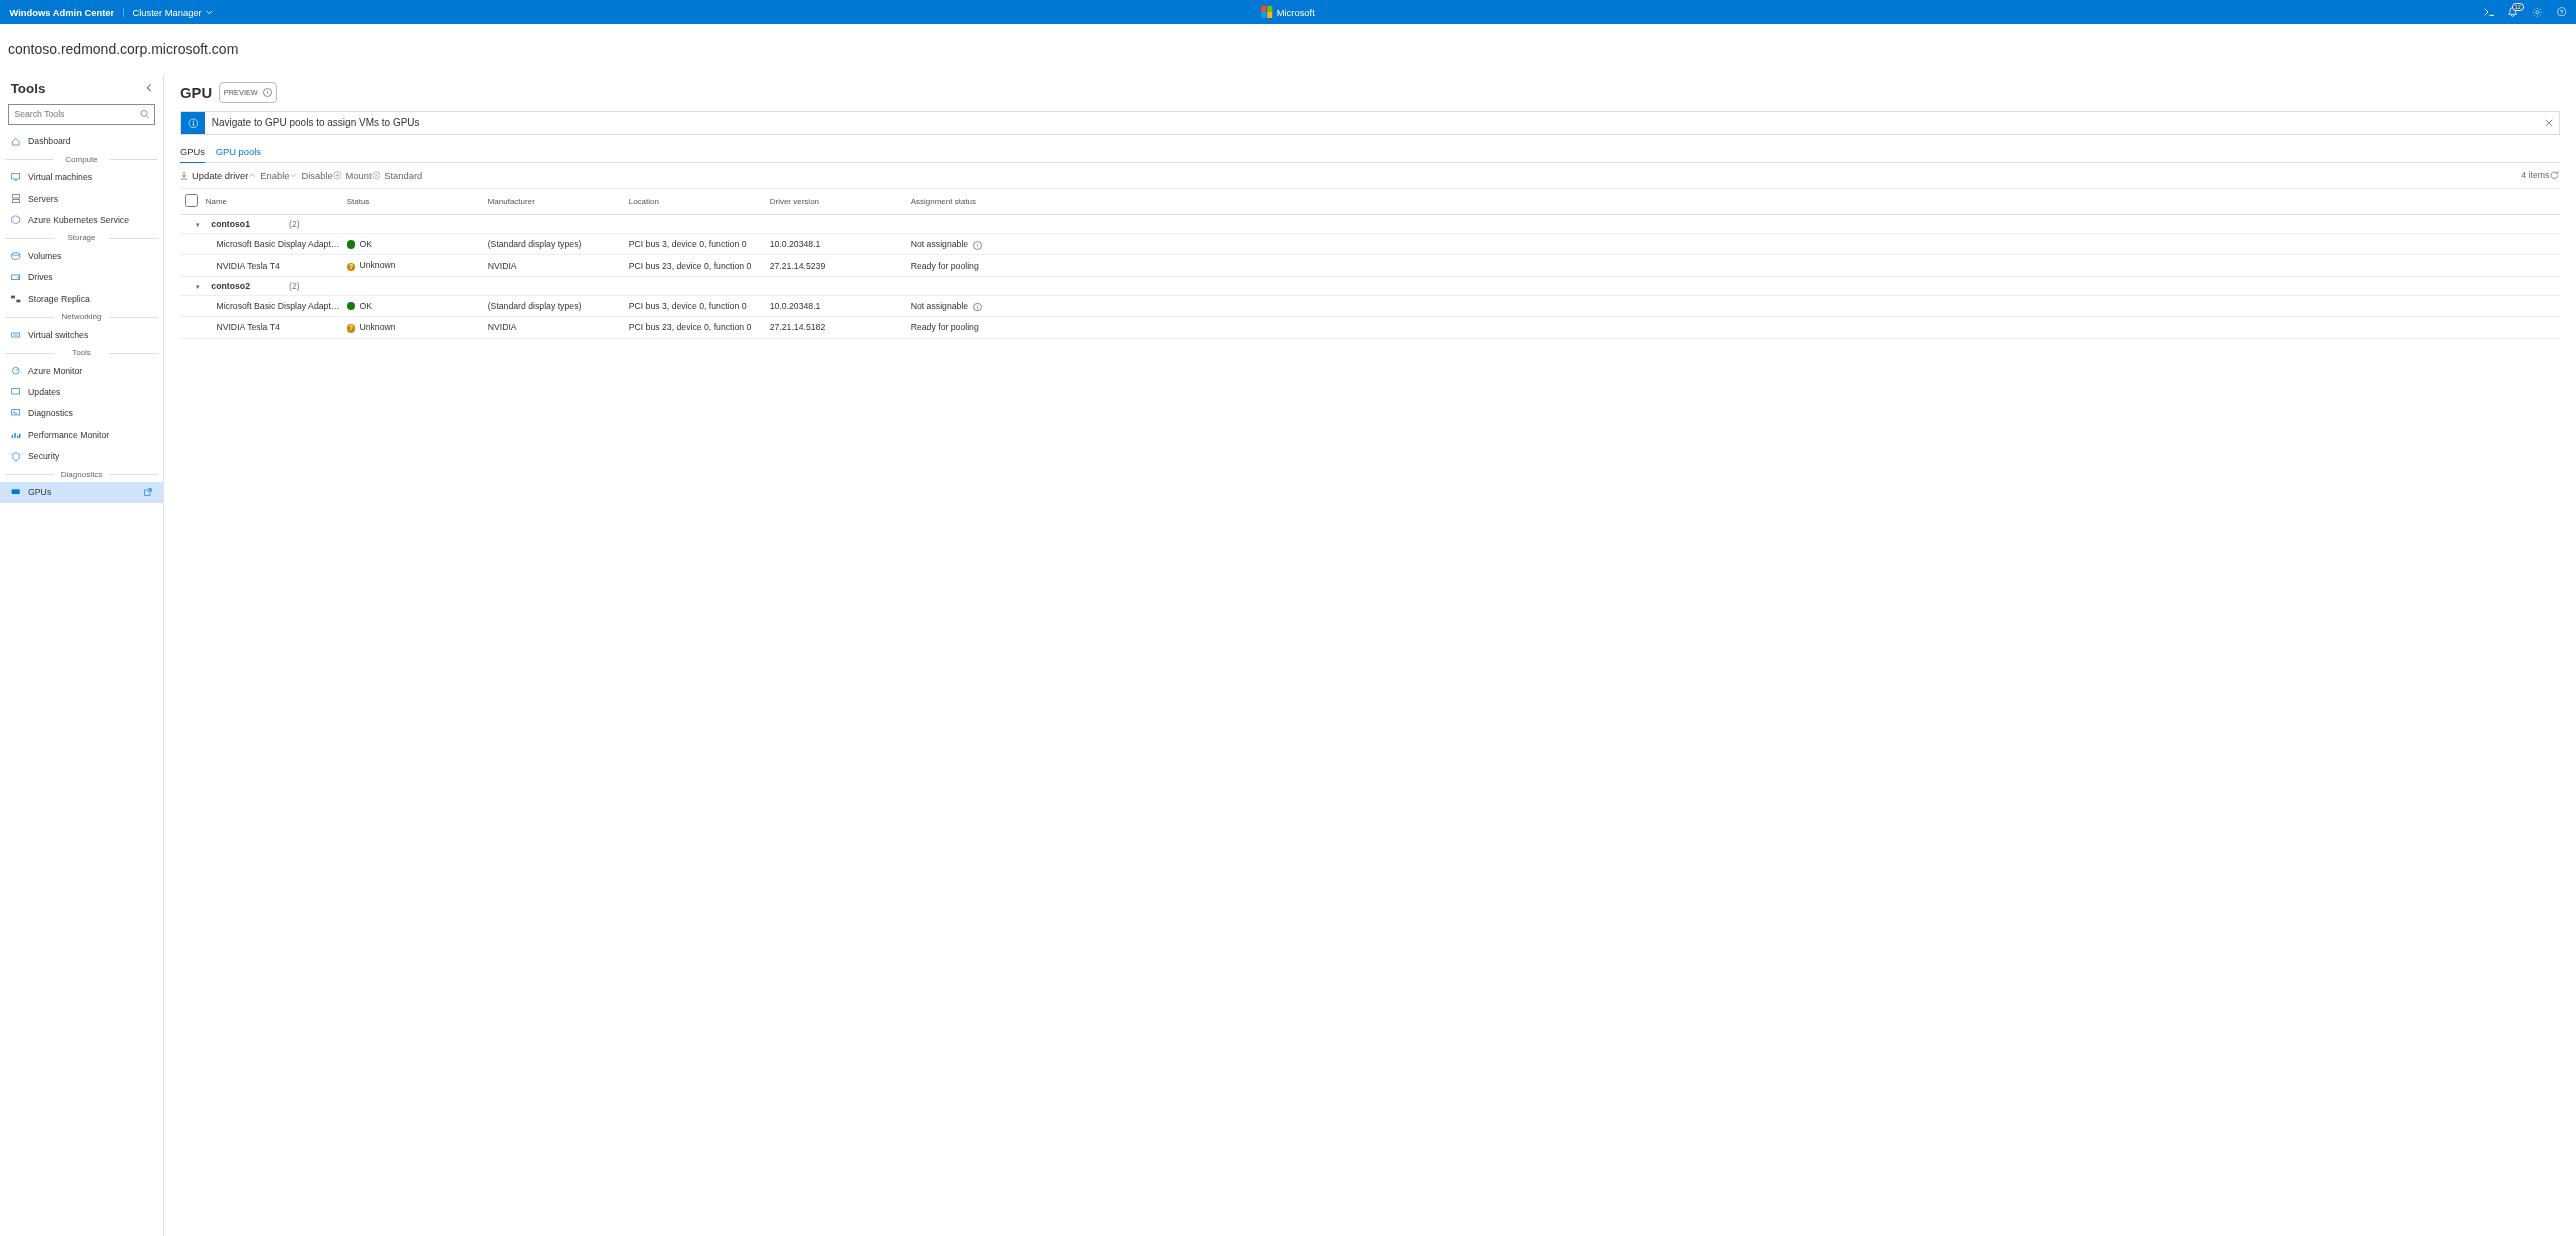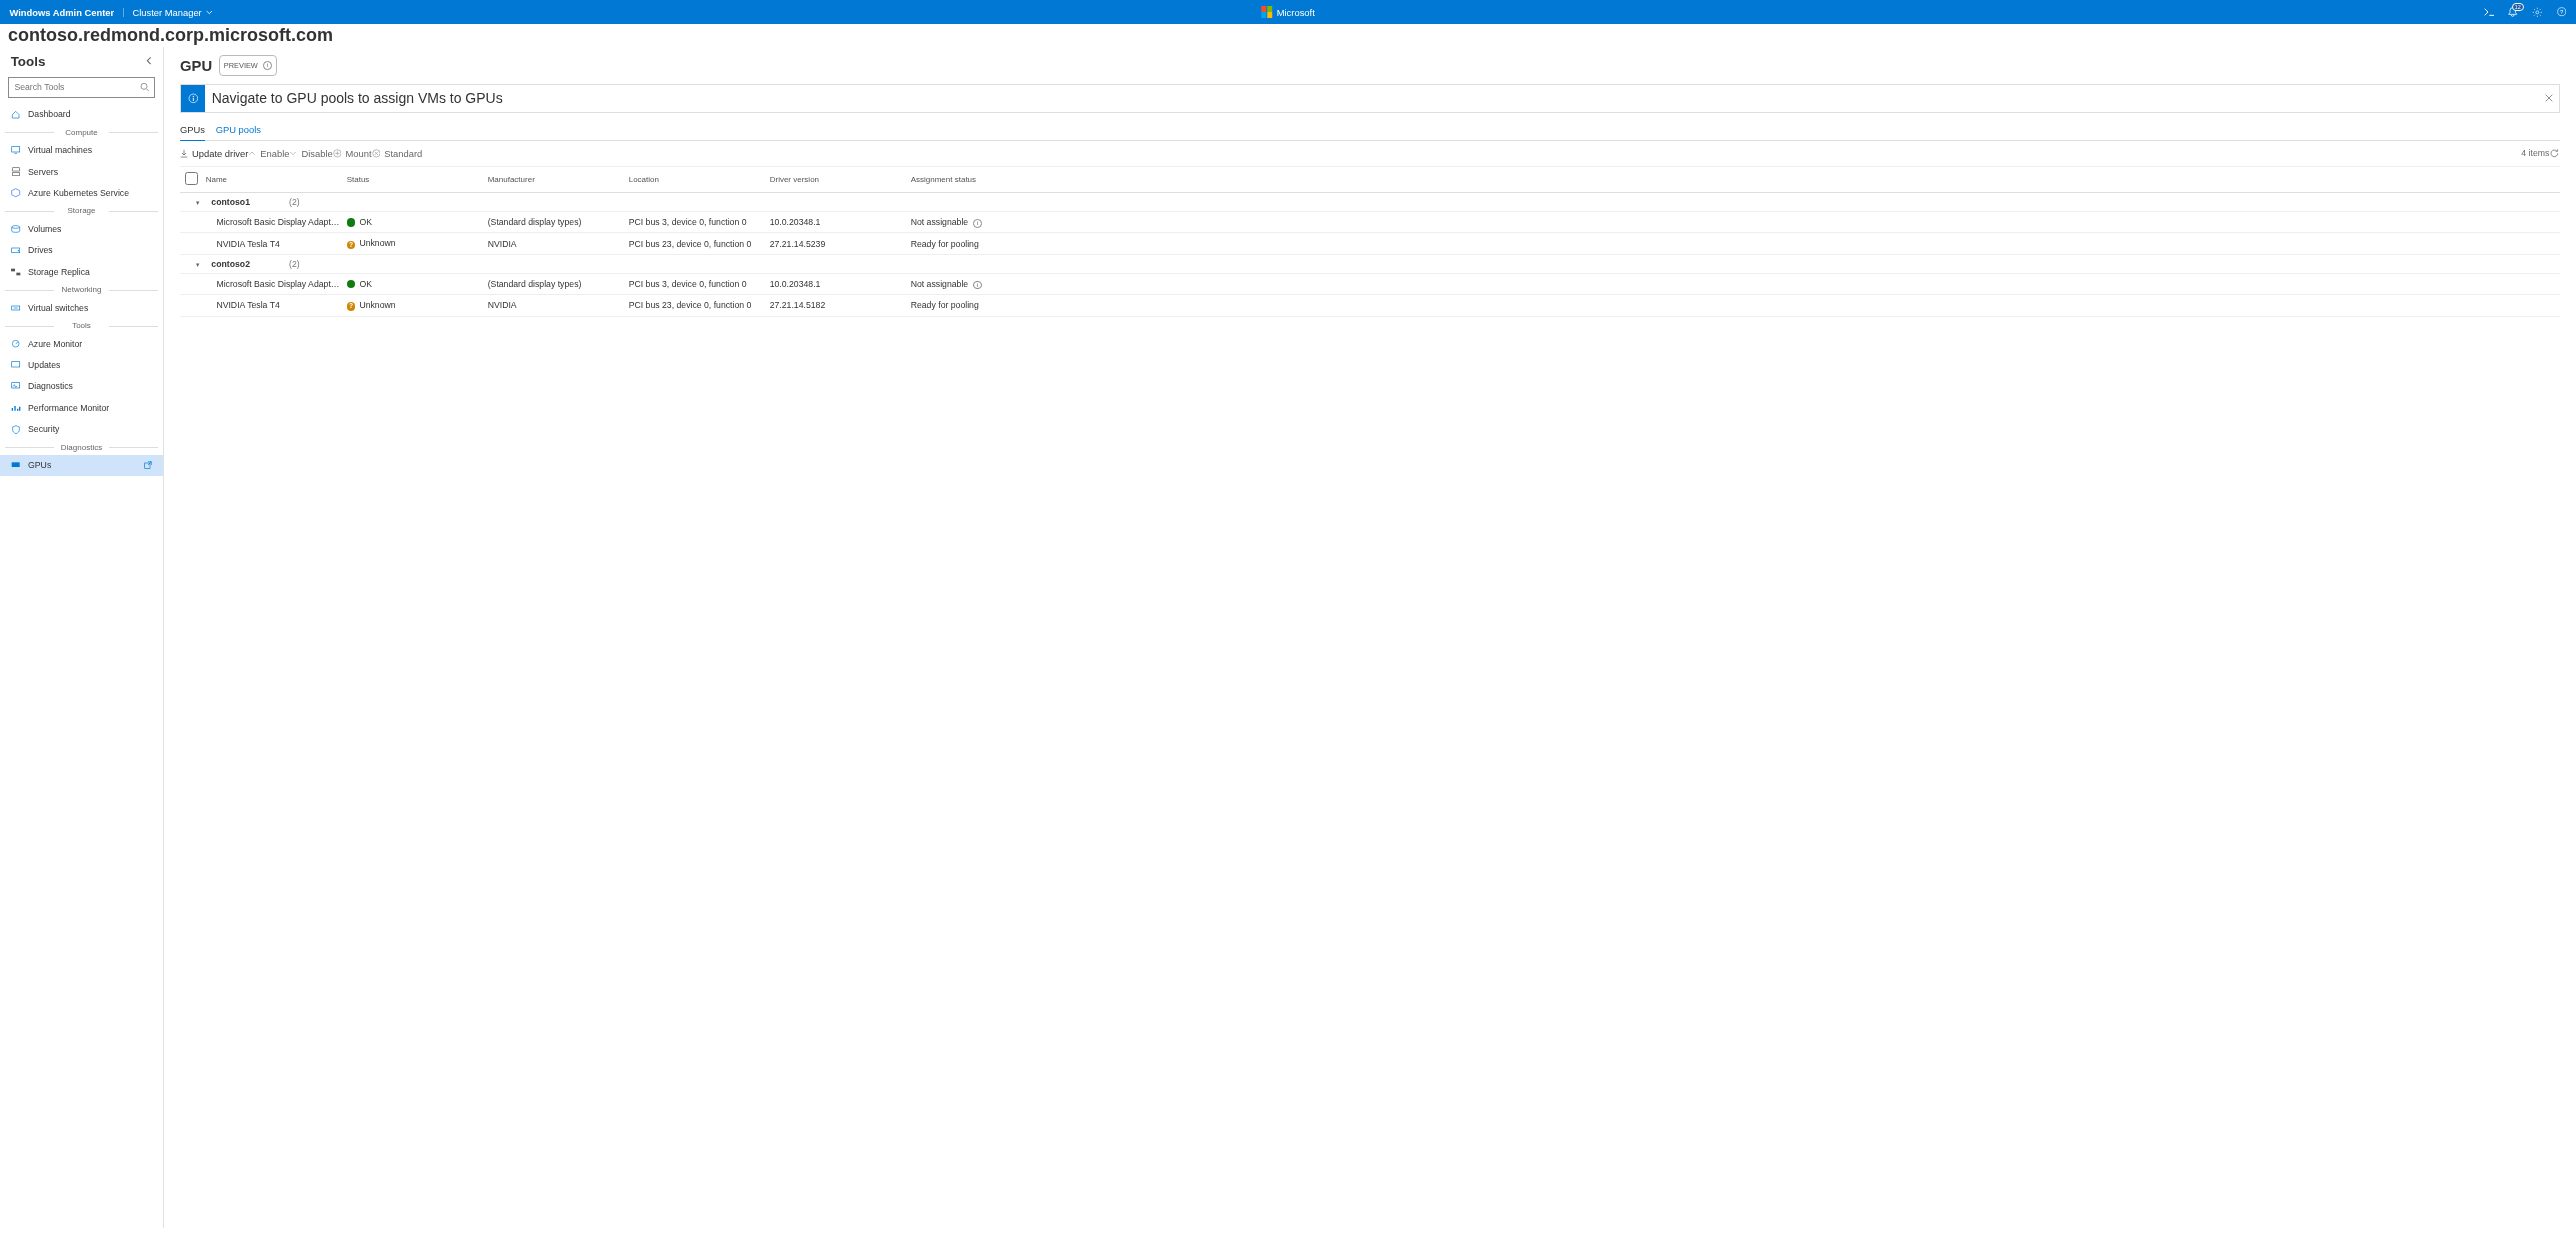--- a/index.html
+++ b/index.html
@@ -18,21 +18,21 @@
 .top-bar .sep { color: rgba(255,255,255,0.5); }
 .top-bar .cluster { font-size: 9.4px; display: flex; align-items: center; gap: 4px; cursor: pointer; }
 .top-bar .center { position: absolute; left: 50%; transform: translateX(-50%); display: flex; align-items: center; gap: 4px; }
 .top-bar .center .quad { display: grid; grid-template-columns: 5.4px 5.4px; grid-template-rows: 5.4px 5.4px; gap: 0.7px; }
 .top-bar .quad span:nth-child(1){background:#f25022;} .top-bar .quad span:nth-child(2){background:#7fba00;}
 .top-bar .quad span:nth-child(3){background:#00a4ef;} .top-bar .quad span:nth-child(4){background:#ffb900;}
 .top-bar .right { margin-left: auto; display: flex; align-items: center; gap: 13.4px; }
 .top-bar .icon { width: 10.7px; height: 10.7px; display: inline-flex; align-items: center; justify-content: center; cursor: pointer; position: relative; }
 .top-bar .badge { position: absolute; top: -4px; right: -5.4px; background: #1b5ea0; border:0.7px solid #fff; color:#fff; font-size: 5.4px; border-radius: 5.4px; padding: 0 2px; line-height: 6.7px; }
 
-.cluster-name { font-size: 18px; font-weight: 700; padding: 1px 8px; }
+.cluster-name { font-size: 14px; font-weight: 400; padding: 17px 8px; }
 
 .body-area { display: flex; height: calc(100vh - 24px - 31px); }
 
 .sidebar { width: 164px; border-right: 0.7px solid #e1e1e1; display: flex; flex-direction: column; }
 .sidebar-header { display: flex; align-items: center; padding: 6.7px 10.7px 5.4px; }
 .sidebar-header h2 { font-size: 13.4px; font-weight: 600; flex: 1; }
 .sidebar-header .collapse { color: #666; cursor: pointer; }
 .search-box { margin: 2.7px 8px 5.4px; position: relative; }
 .search-box input { width: 100%; padding: 4.7px 19px 4.7px 5.4px; border: 0.7px solid #8a8a8a; font-size: 8.7px; }
 .search-box .sicon { position: absolute; right: 5.4px; top: 50%; transform: translateY(-50%); color: #666; }
@@ -43,21 +43,21 @@
 .nav-item.selected { background: #cfe4fa; position: relative; }
 .nav-item .ext-icon { margin-left: auto; color: #0078d4; font-size: 8px; }
 .nav-item .icon-slot { width: 10.7px; height: 10.7px; display: inline-flex; align-items: center; justify-content: center; }
 
 .main { flex: 1; padding: 8px 16px 0 16px; overflow: auto; position: relative; }
 .page-head { display: flex; align-items: center; gap: 6.7px; margin-bottom: 8px; }
 .page-head h1 { font-size: 14.8px; font-weight: 600; }
 .preview-pill { border: 0.7px solid #bbb; font-size: 7.4px; padding: 5px 4px; color: #555; border-radius: 4px; display: inline-flex; align-items: center; gap: 2.7px;}
 .info-banner { display: flex; align-items: stretch; border: 0.7px solid #ddd; margin-bottom: 5.4px; }
 .info-banner .info-icon-box { background: #0078d4; color: #fff; width: 24px; display: flex; align-items: center; justify-content: center; }
-.info-banner .msg { flex: 1; padding: 5.4px 6.7px; font-size: 14px; }
+.info-banner .msg { flex: 1; padding: 5.4px 6.7px; font-size: 10px; }
 .info-banner .close { width: 20px; display:flex; align-items:center; justify-content:center; cursor:pointer; color:#555; }
 
 .tabs { display: flex; gap: 10.7px; border-bottom: 0.7px solid #ddd; margin-bottom: 0; }
 .tab { padding: 5.4px 0; cursor: pointer; color: #0078d4; font-size: 9.4px; }
 .tab.active { color: #333; border-bottom: 1.3px solid #0078d4; margin-bottom: -0.7px; }
 
 .command-bar { display: flex; align-items: center; padding: 6.7px 0; color: #666; border-bottom: 0.7px solid #eee; }
 .cmd { display: inline-flex; align-items: center; gap: 4px; cursor: pointer; font-size: 9.4px; }
 .cmd.enabled { color: #333; }
 .cmd-spacer { flex: 1; }

